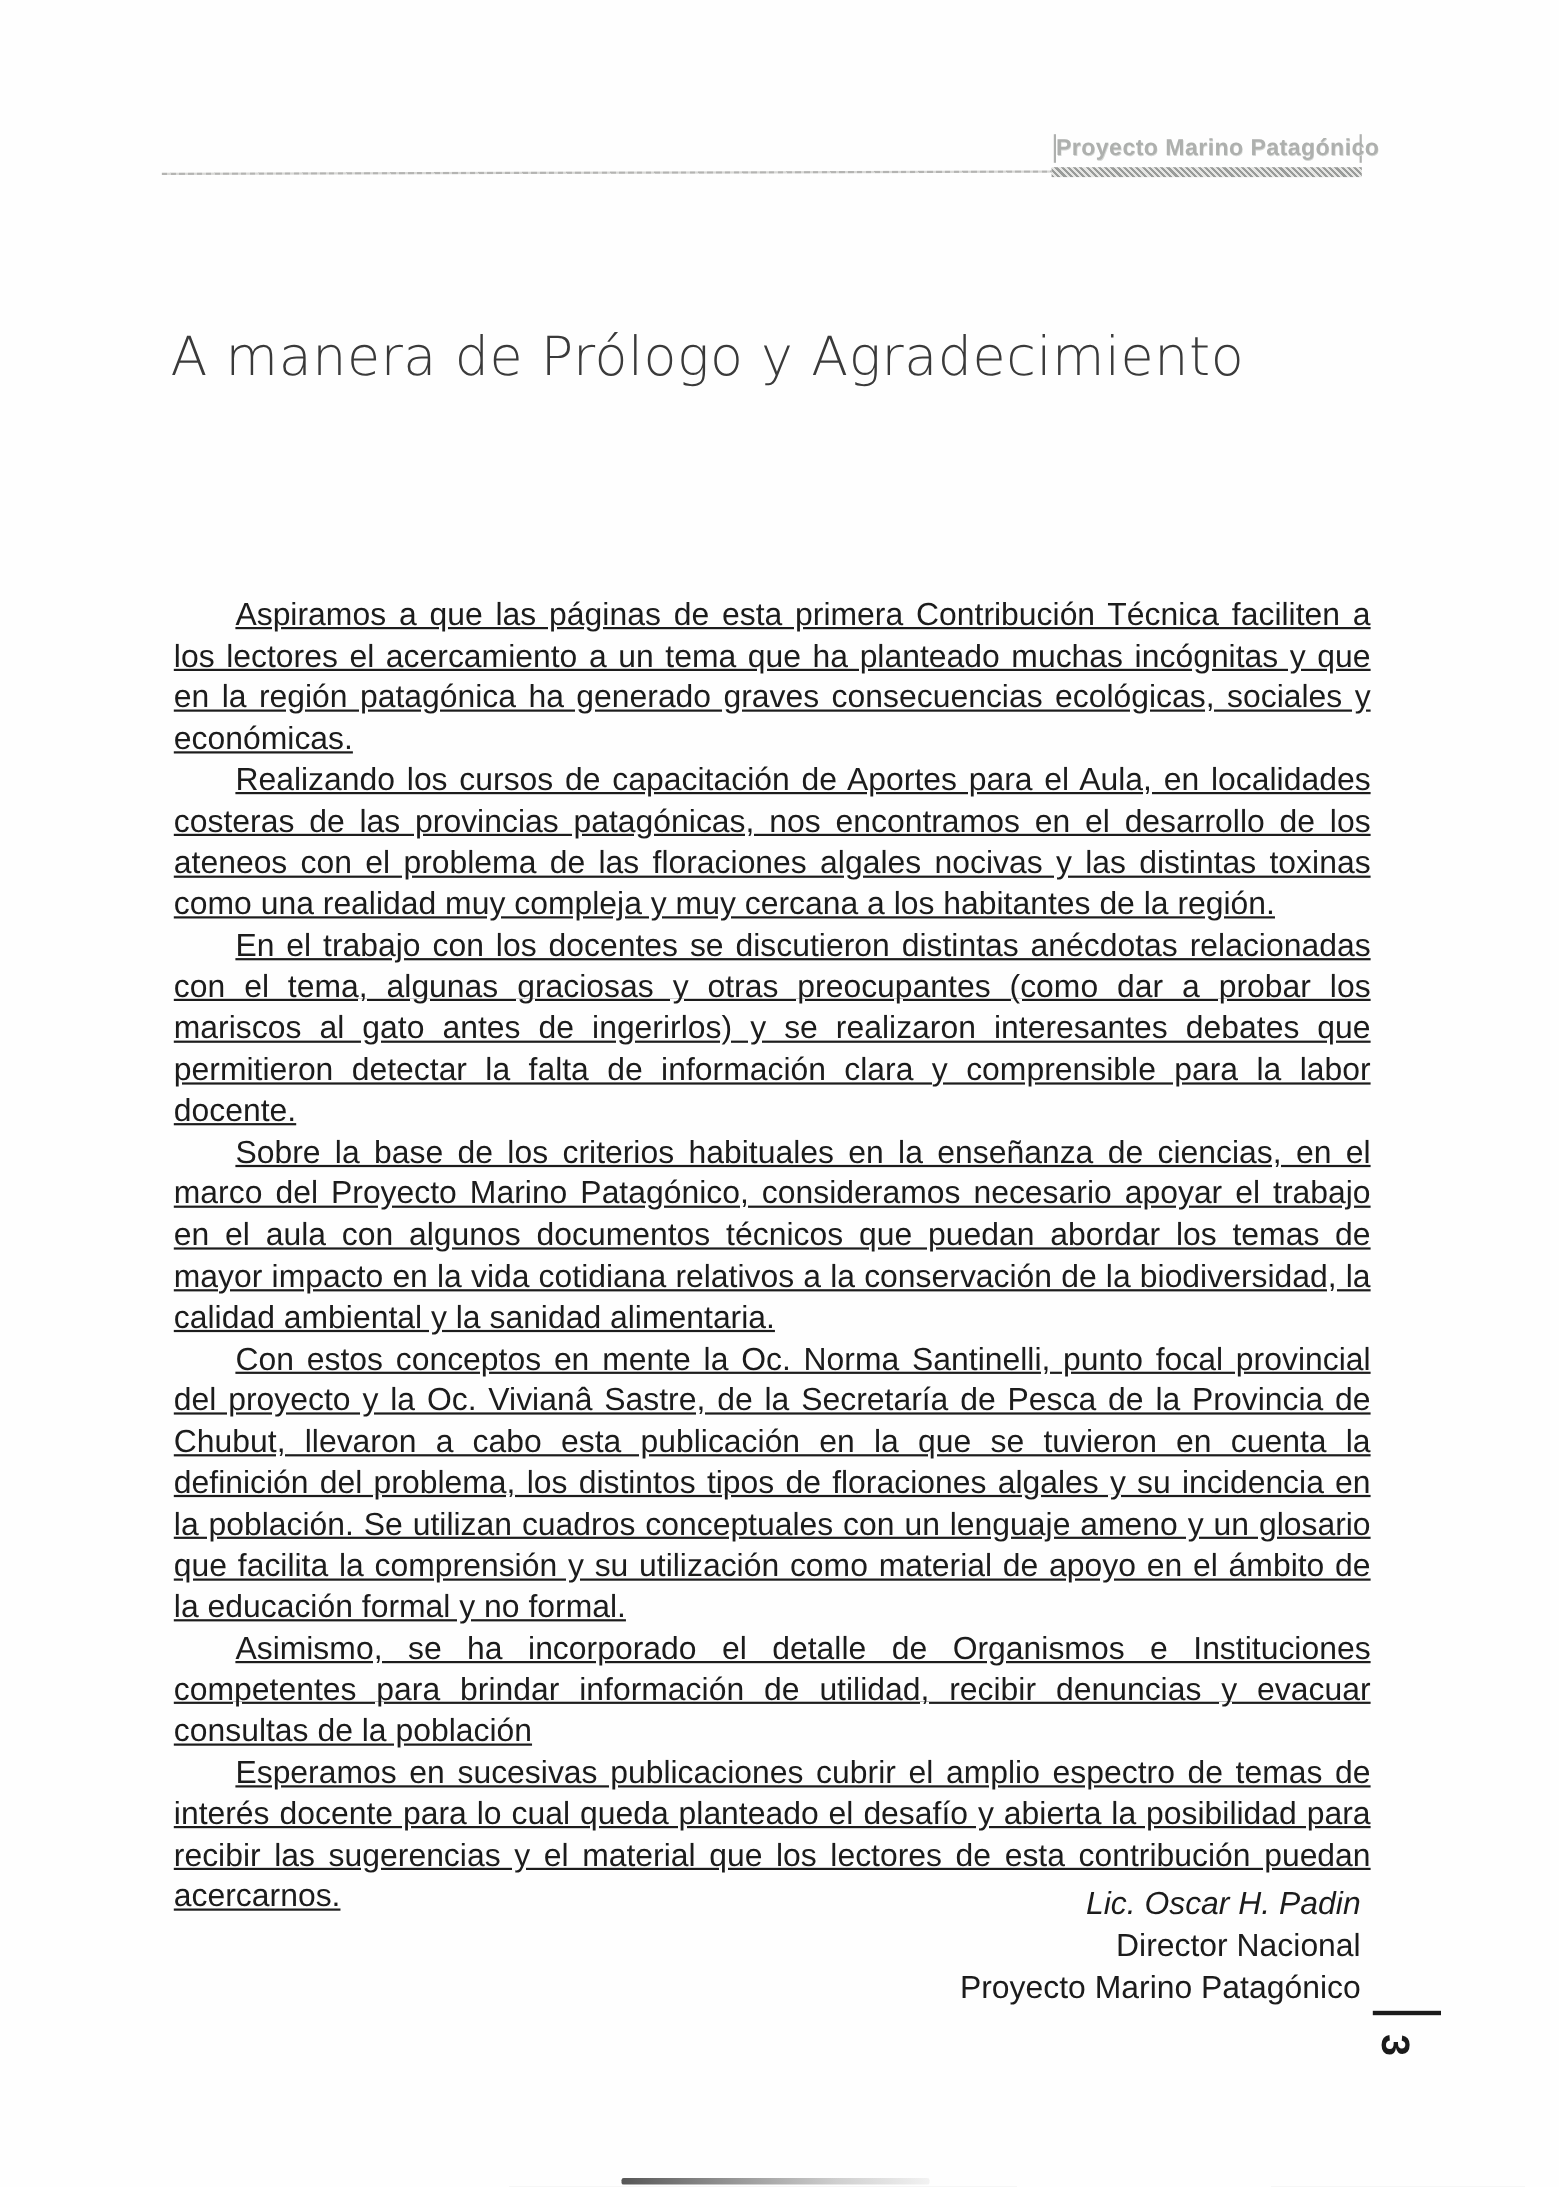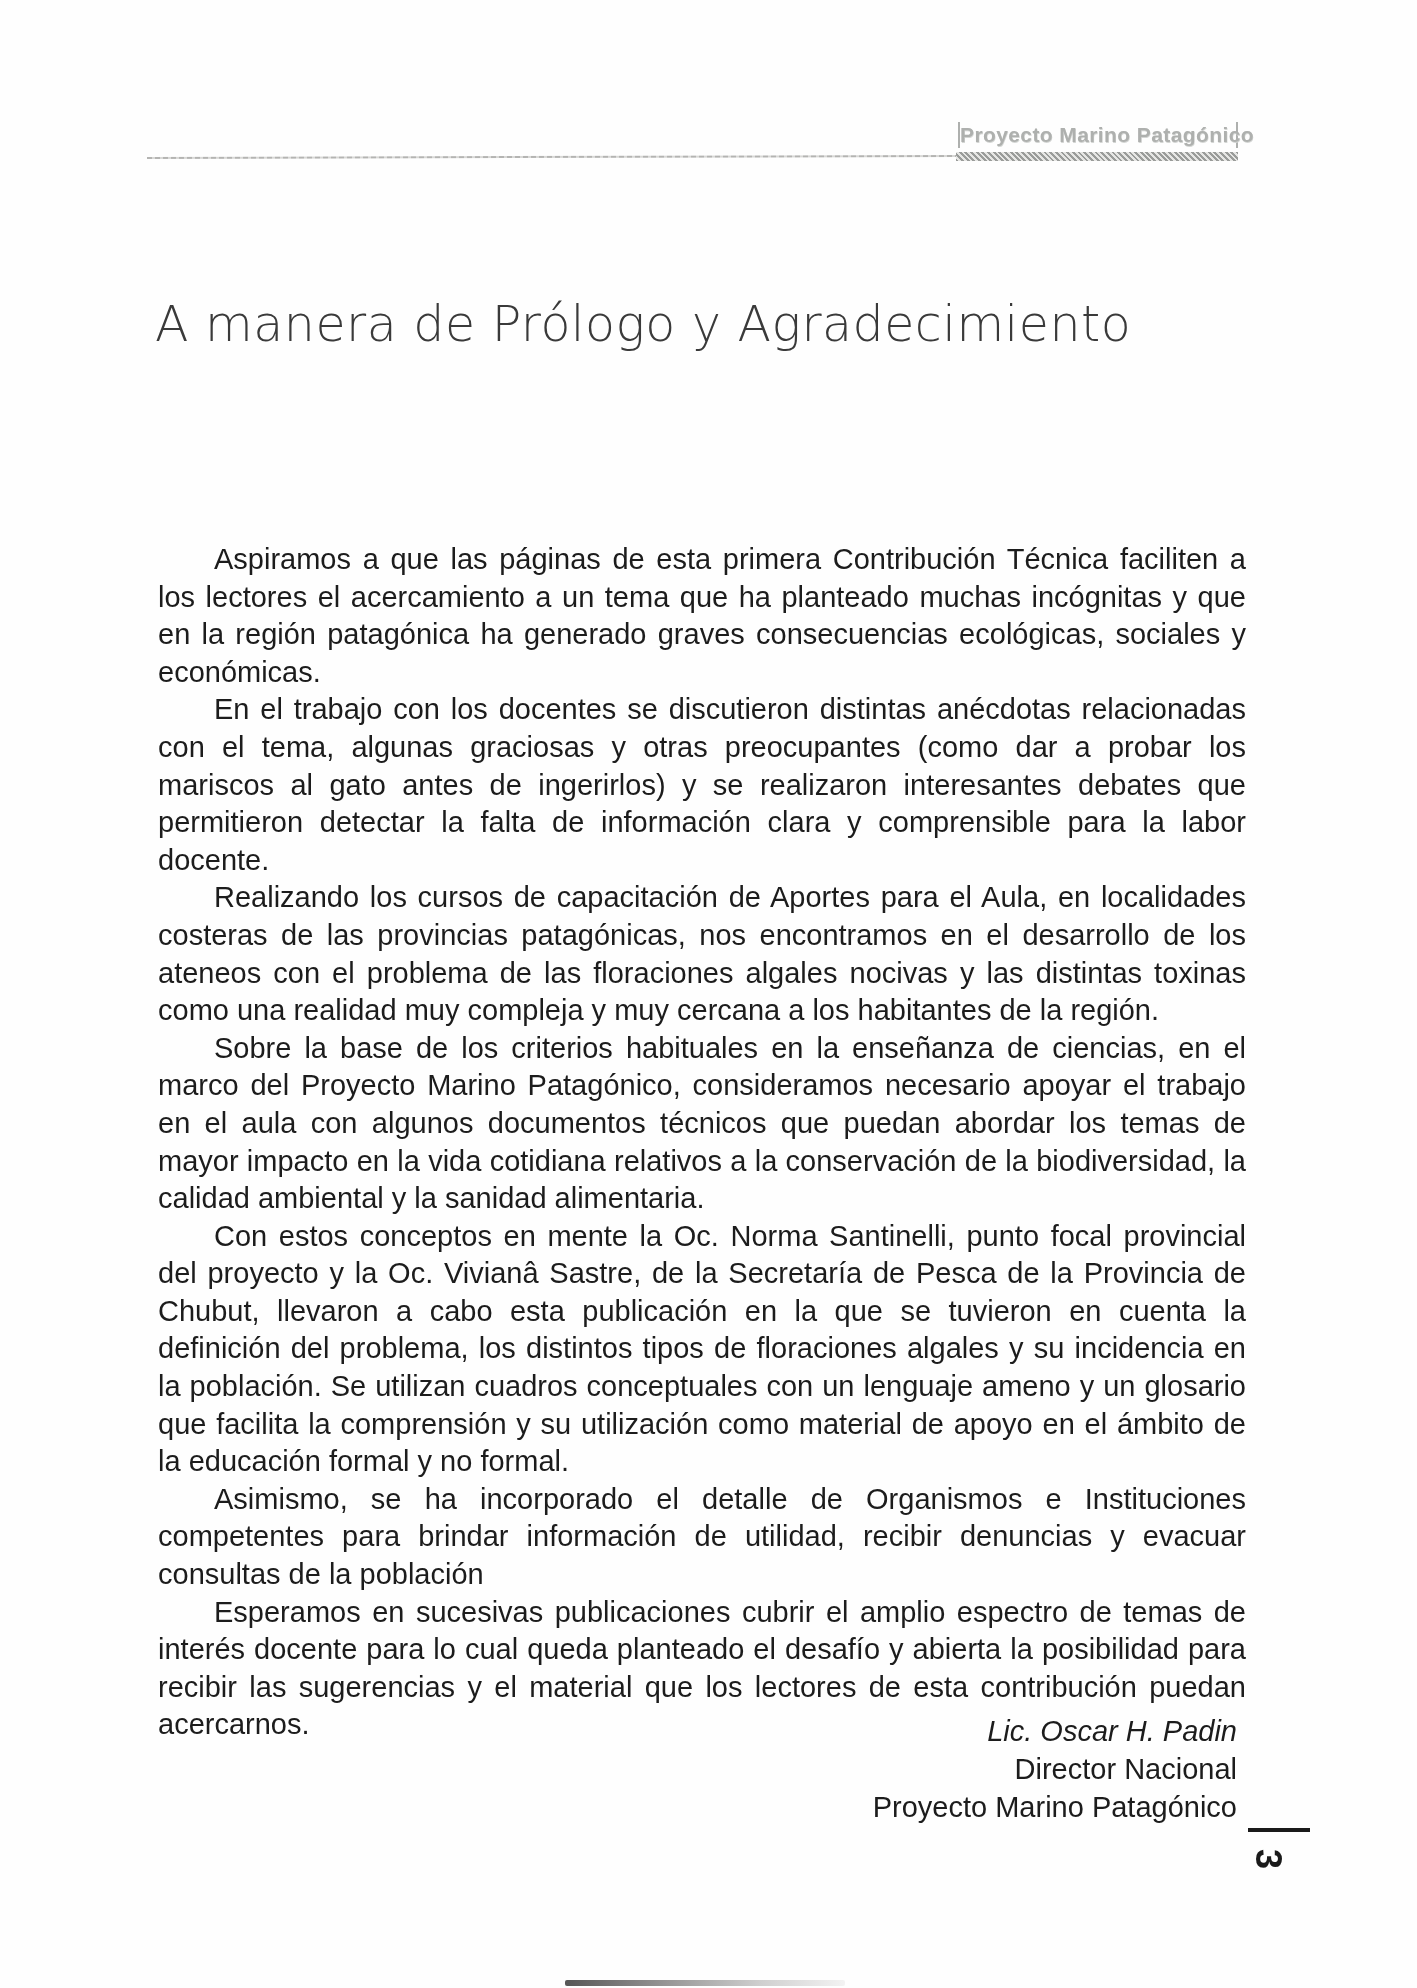--- a/index.html
+++ b/index.html
@@ -73,20 +73,21 @@
     top: 541px;
     width: 1088px;
     font-size: 29px;
     line-height: 37.6px;
     text-align: justify;
     color: #1c1c1c;
   }
   .body-text p {
     margin: 0;
     text-indent: 56px;
+    text-decoration: underline;
   }
 
   
   .signature {
     position: absolute;
     left: 637px;
     top: 1712px;
     width: 600px;
     text-align: right;
     font-size: 29px;
@@ -139,22 +140,22 @@
 <div class="page">
 
   <div class="header-rule-thin"></div>
   <div class="header-label">Proyecto Marino Patagónico</div>
   <div class="header-rule-thick"></div>
 
   <h1 class="doc-title">A manera de Prólogo y Agradecimiento</h1>
 
   <div class="body-text">
     <p>Aspiramos a que las páginas de esta primera Contribución Técnica faciliten a los lectores el acercamiento a un tema que ha planteado muchas incógnitas y que en la región patagónica ha generado graves consecuencias ecológicas, sociales y económicas.</p>
+    <p>Realizando los cursos de capacitación de Aportes para el Aula, en localidades costeras de las provincias patagónicas, nos encontramos en el desarrollo de los ateneos con el problema de las floraciones algales nocivas y las distintas toxinas como una realidad muy compleja y muy cercana a los habitantes de la región.</p>
     <p>En el trabajo con los docentes se discutieron distintas anécdotas relacionadas con el tema, algunas graciosas y otras preocupantes (como dar a probar los mariscos al gato antes de ingerirlos) y se realizaron interesantes debates que permitieron detectar la falta de información clara y comprensible para la labor docente.</p>
-    <p>Realizando los cursos de capacitación de Aportes para el Aula, en localidades costeras de las provincias patagónicas, nos encontramos en el desarrollo de los ateneos con el problema de las floraciones algales nocivas y las distintas toxinas como una realidad muy compleja y muy cercana a los habitantes de la región.</p>
     <p>Sobre la base de los criterios habituales en la enseñanza de ciencias, en el marco del Proyecto Marino Patagónico, consideramos necesario apoyar el trabajo en el aula con algunos documentos técnicos que puedan abordar los temas de mayor impacto en la vida cotidiana relativos a la conservación de la biodiversidad, la calidad ambiental y la sanidad alimentaria.</p>
     <p>Con estos conceptos en mente la Oc. Norma Santinelli, punto focal provincial del proyecto y la Oc. Vivianâ Sastre, de la Secretaría de Pesca de la Provincia de Chubut, llevaron a cabo esta publicación en la que se tuvieron en cuenta la definición del problema, los distintos tipos de floraciones algales y su incidencia en la población. Se utilizan cuadros conceptuales con un lenguaje ameno y un glosario que facilita la comprensión y su utilización como material de apoyo en el ámbito de la educación formal y no formal.</p>
     <p>Asimismo, se ha incorporado el detalle de Organismos e Instituciones competentes para brindar información de utilidad, recibir denuncias y evacuar consultas de la población</p>
     <p>Esperamos en sucesivas publicaciones cubrir el amplio espectro de temas de interés docente para lo cual queda planteado el desafío y abierta la posibilidad para recibir las sugerencias y el material que los lectores de esta contribución puedan acercarnos.</p>
   </div>
 
   <div class="signature">
     <div class="sig-name">Lic. Oscar H. Padin</div>
     <div class="sig-role">Director Nacional</div>
     <div class="sig-org">Proyecto Marino Patagónico</div>

